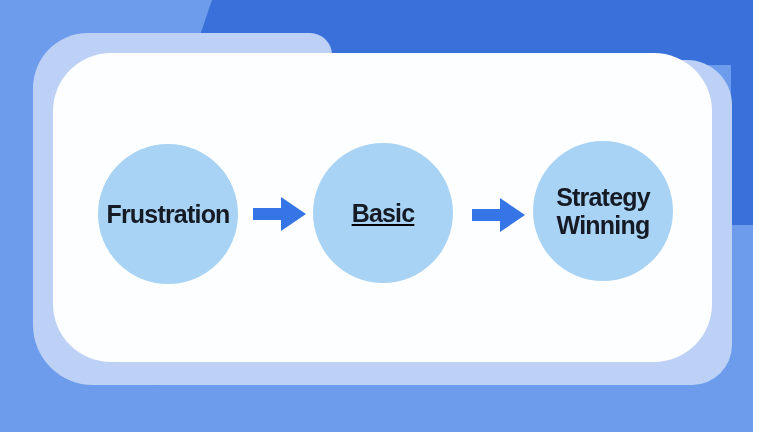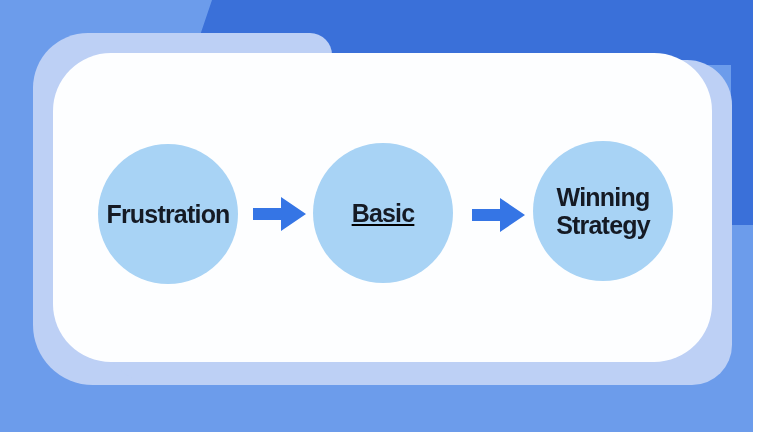--- a/index.html
+++ b/index.html
@@ -94,18 +94,18 @@
       <span>Basic</span>
     </div>
   </div>
 
   <svg class="arrow a2" viewBox="0 0 53 34" xmlns="http://www.w3.org/2000/svg">
     <path d="M0 11 H28 V0 L53 17 L28 34 V23 H0 Z" fill="#3575e5"></path>
   </svg>
 
   <div class="circle c3">
     <div class="label">
+      <span>Strategy</span>
       <span>Winning</span>
-      <span>Strategy</span>
     </div>
   </div>
 
 </div>
 
 </body></html>

